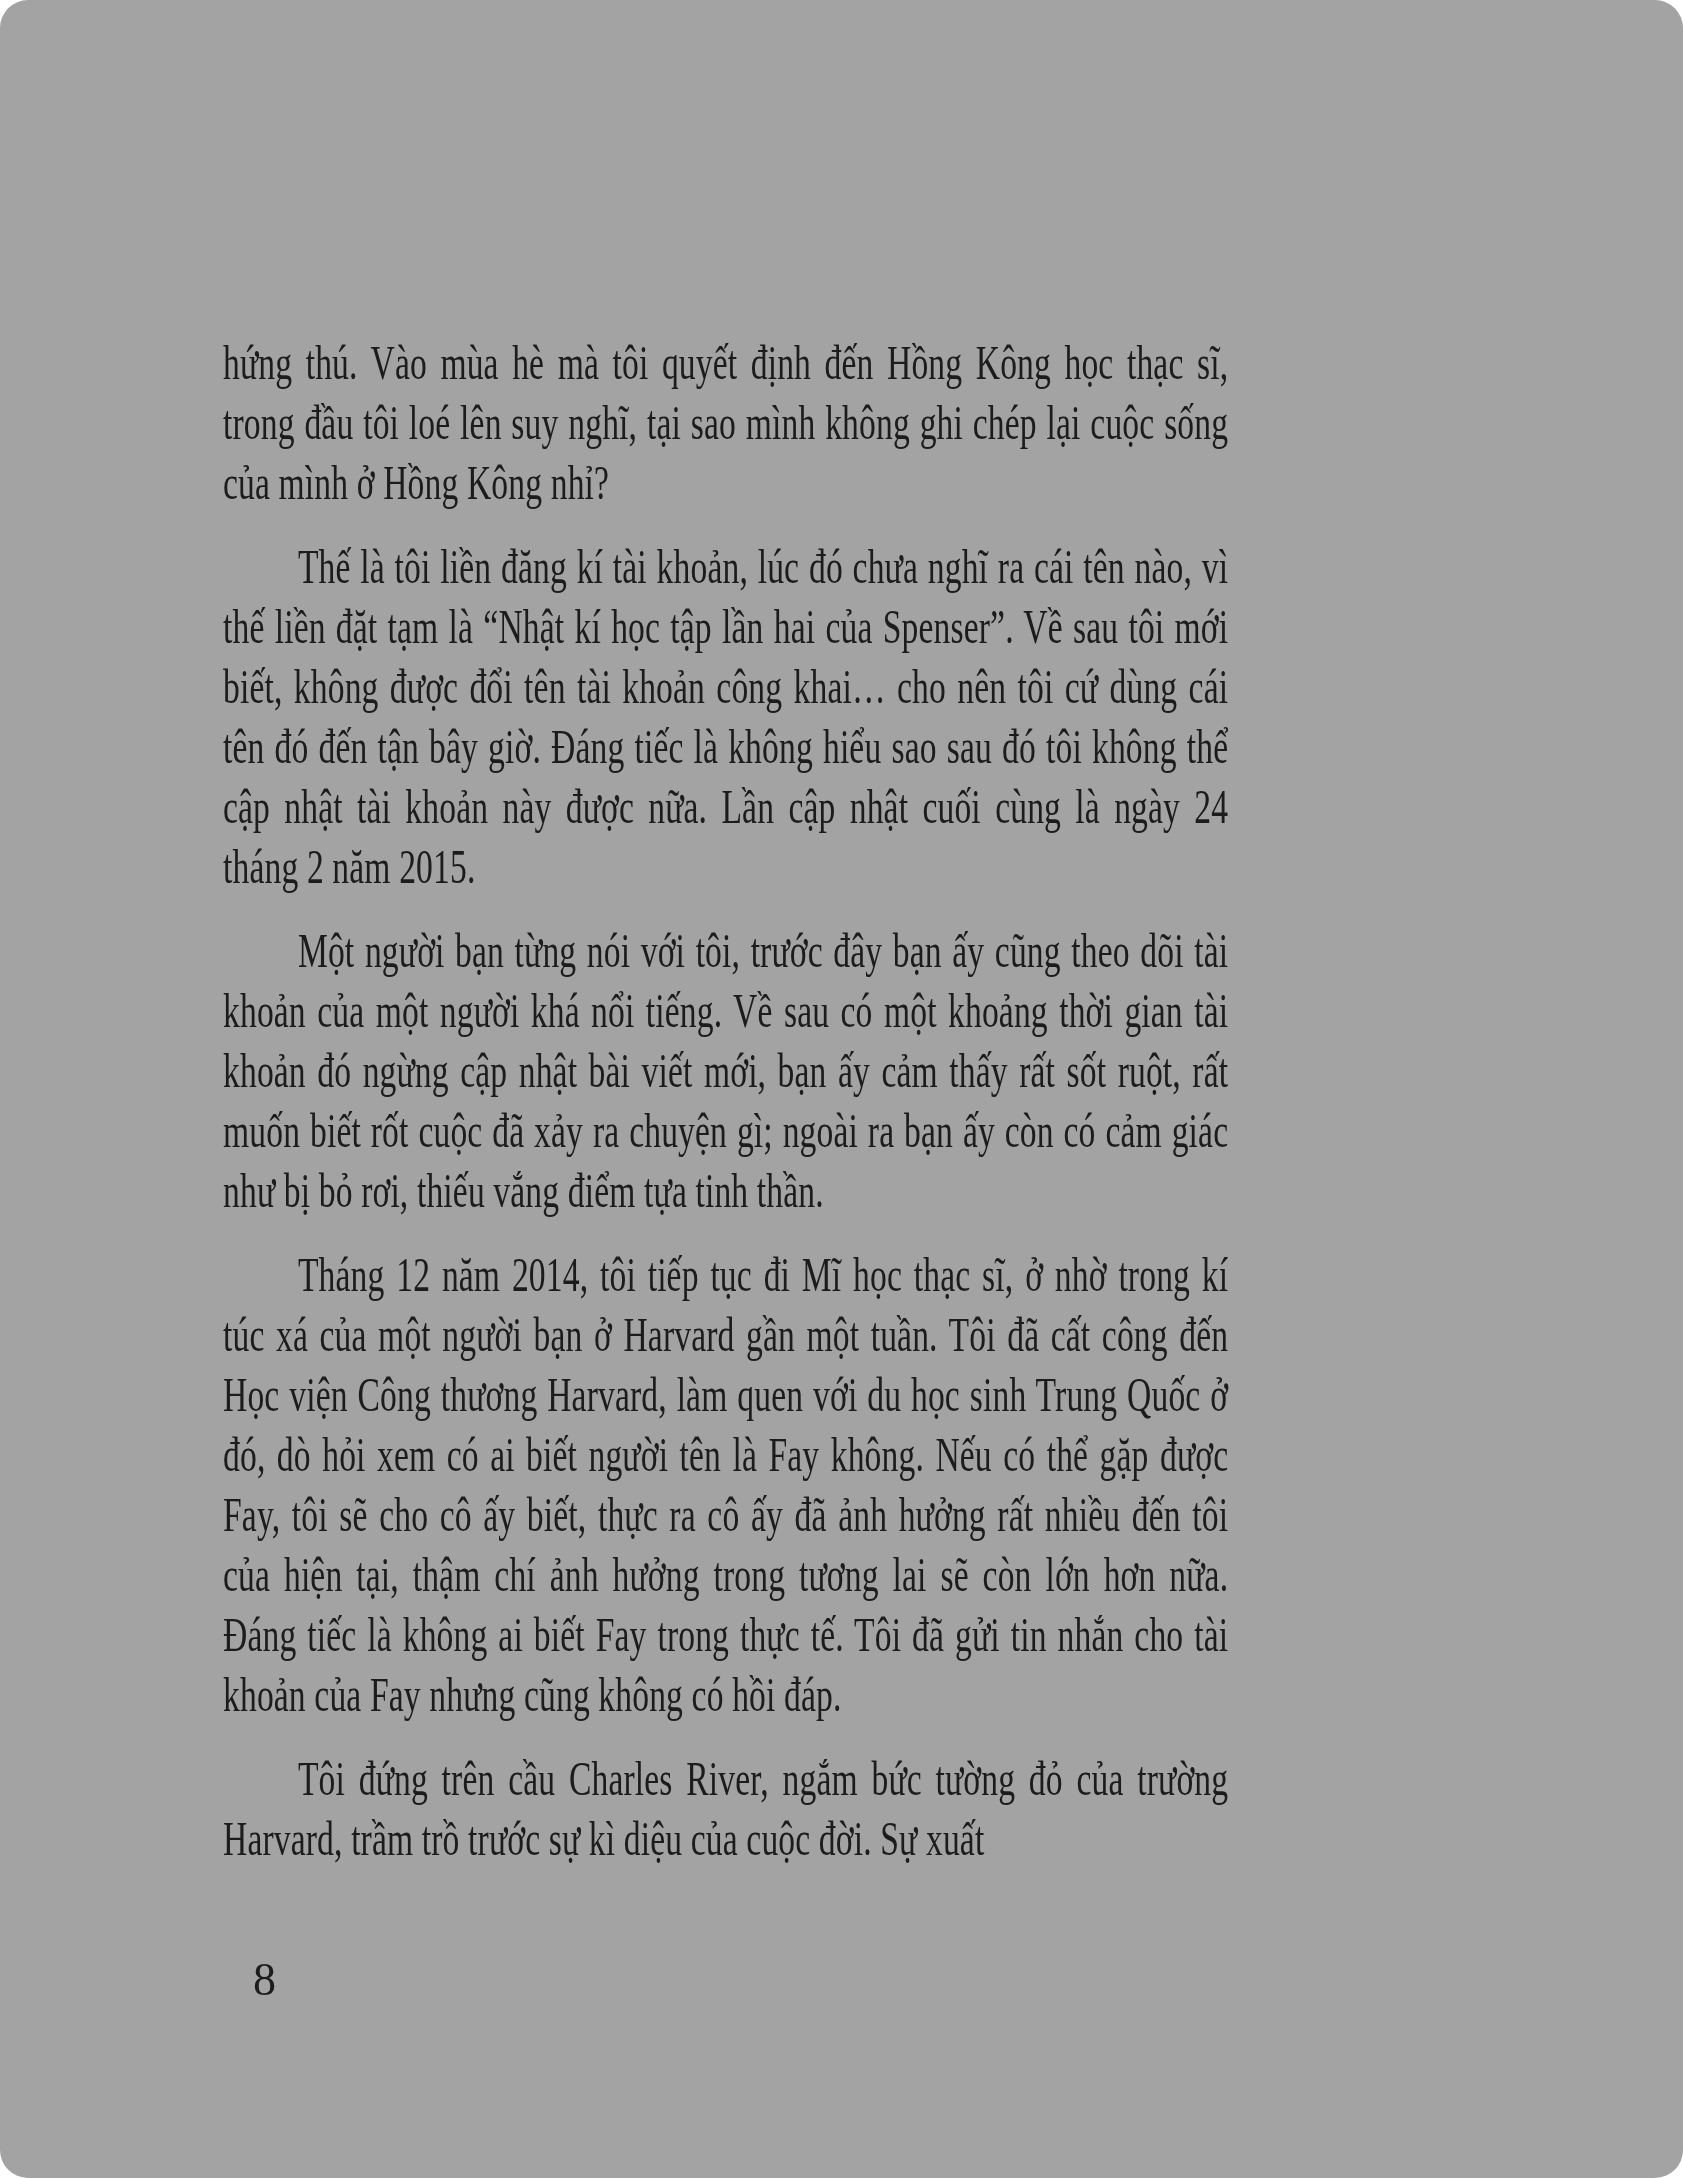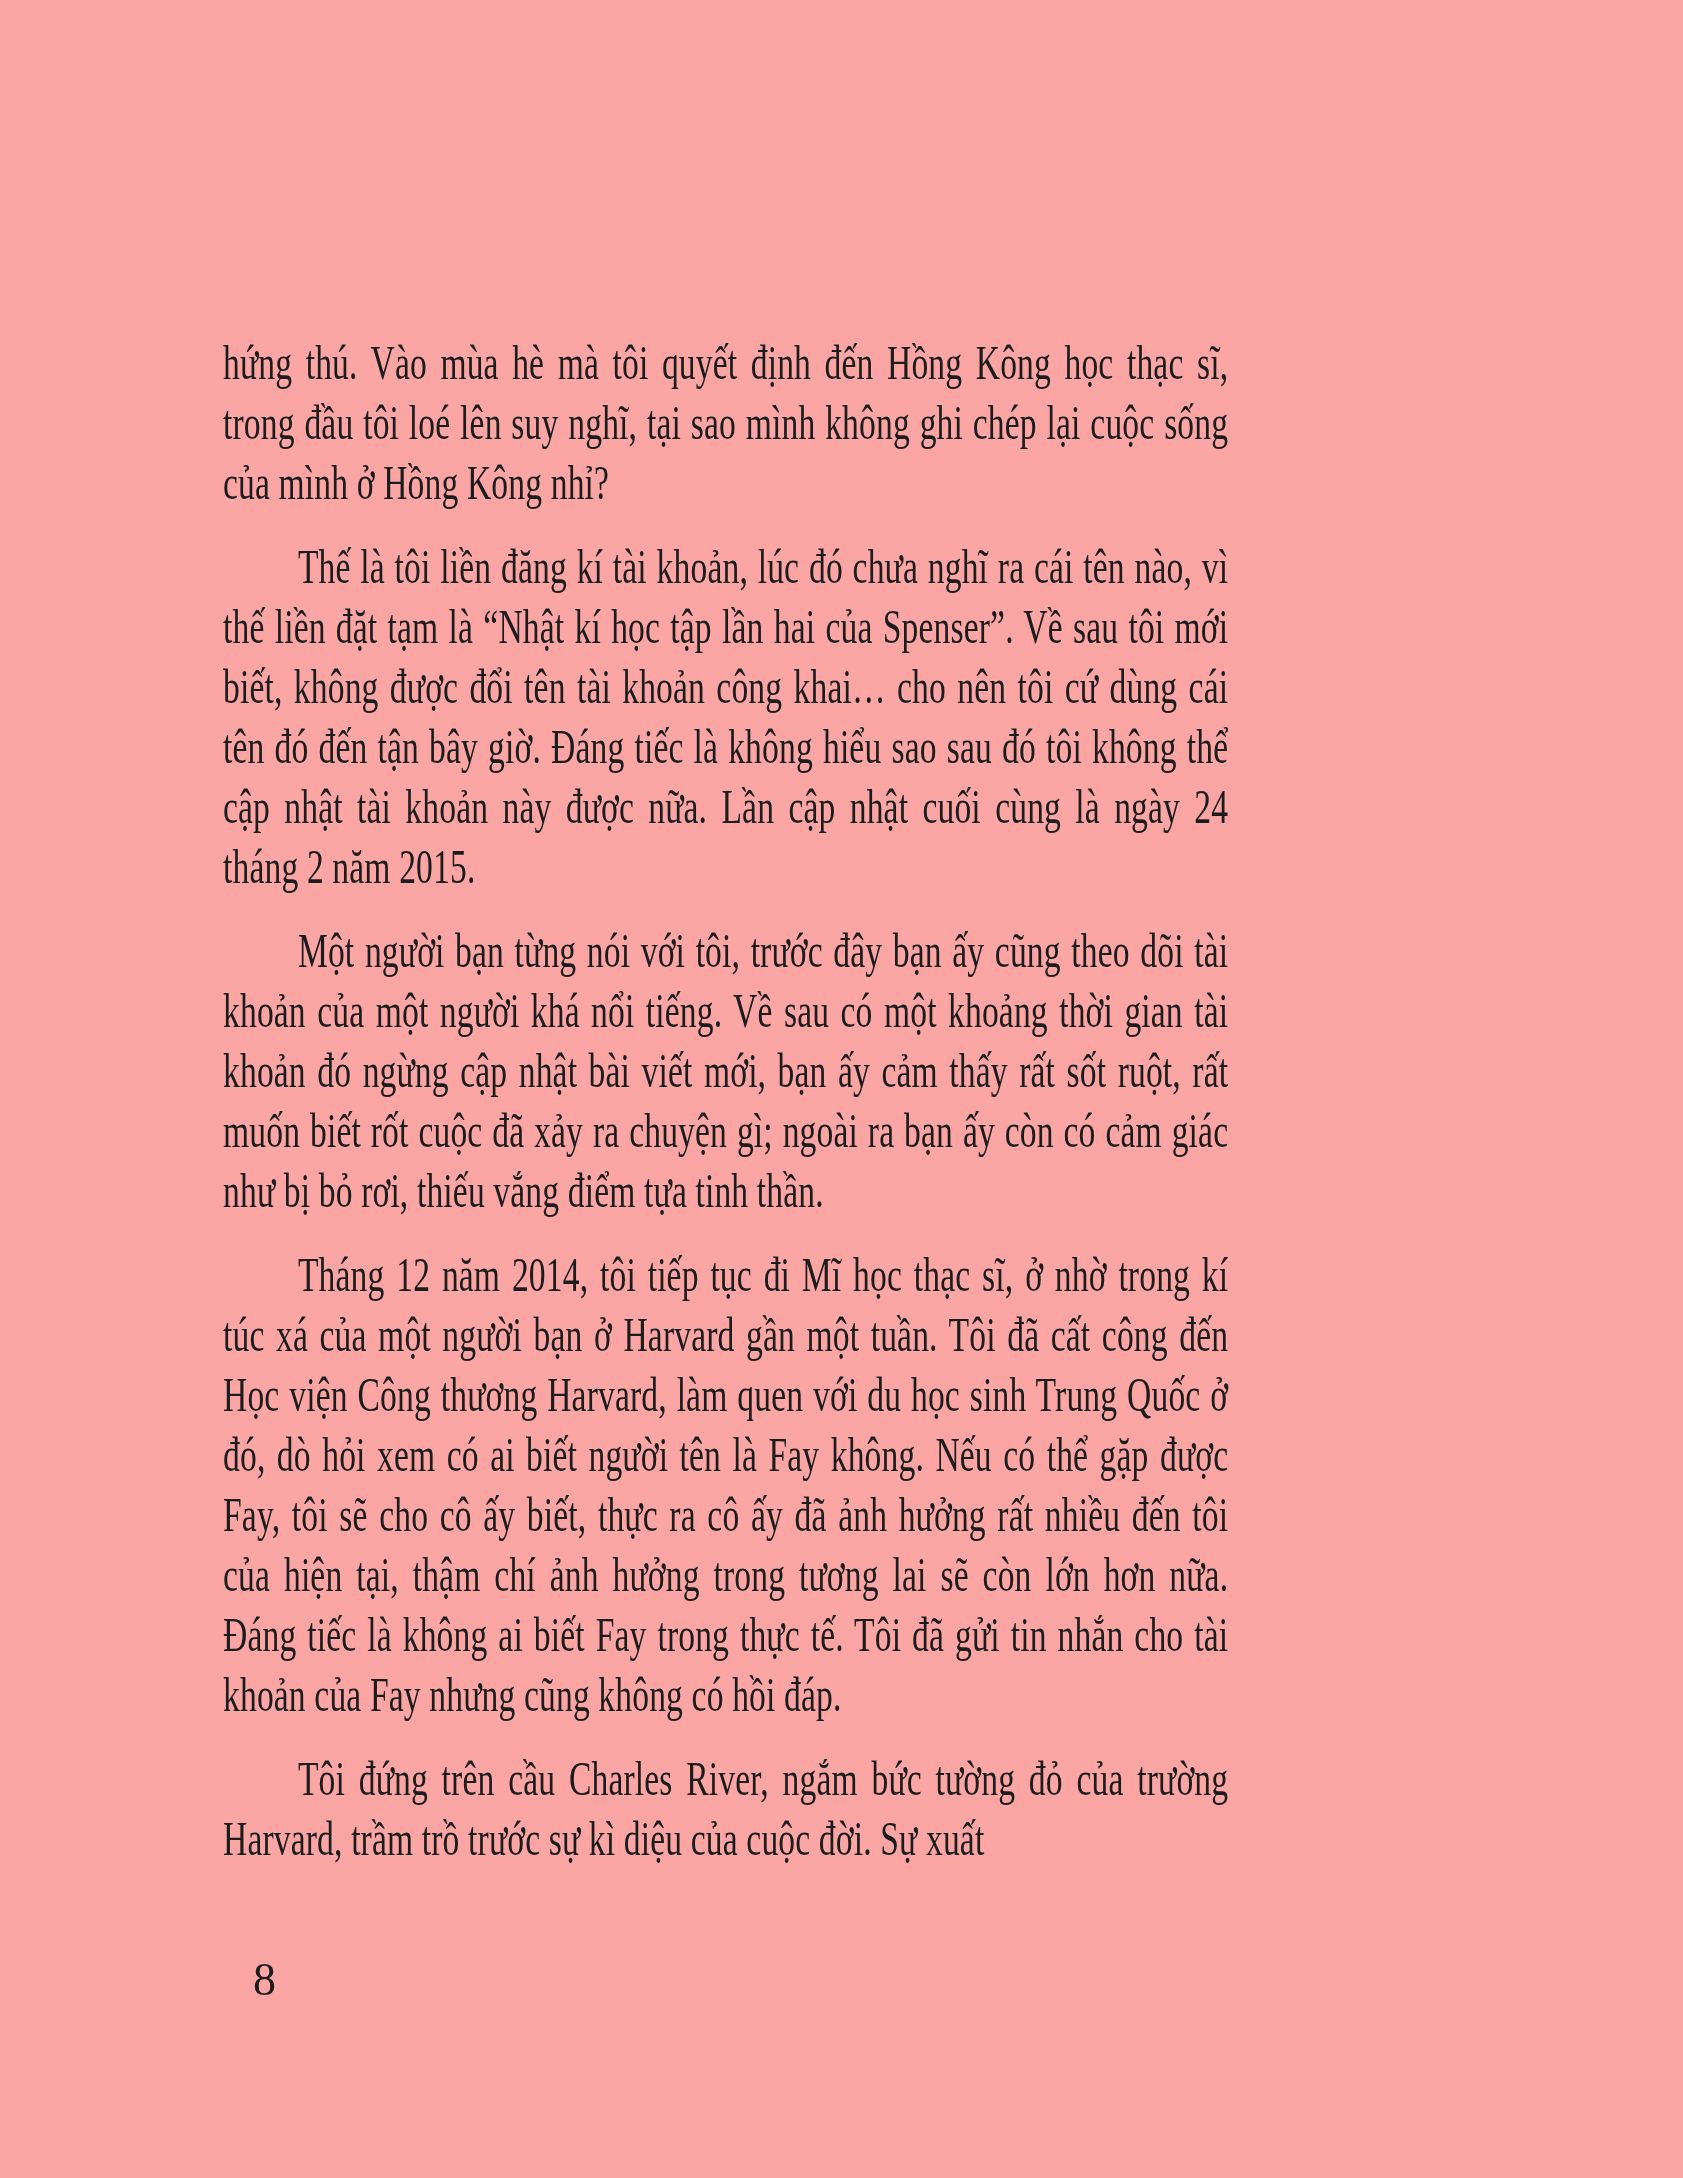--- a/index.html
+++ b/index.html
@@ -11,21 +11,22 @@
     height: 2178px;
     background: #ffffff;
     position: relative;
     font-family: "Liberation Serif", "DejaVu Serif", serif;
     color: #1c1c1c;
     overflow: hidden;
   }
   .page {
     position: absolute;
     inset: 0;
-    background: #fca5a5;
+    background: #a3a3a3;
+    border-radius: 28px;
   }
   
   .text-block {
     position: absolute;
     left: 223px;
     top: 333px;
     width: 1436px;
     transform: scaleX(0.70);
     transform-origin: 0 0;
     font-size: 48px;

